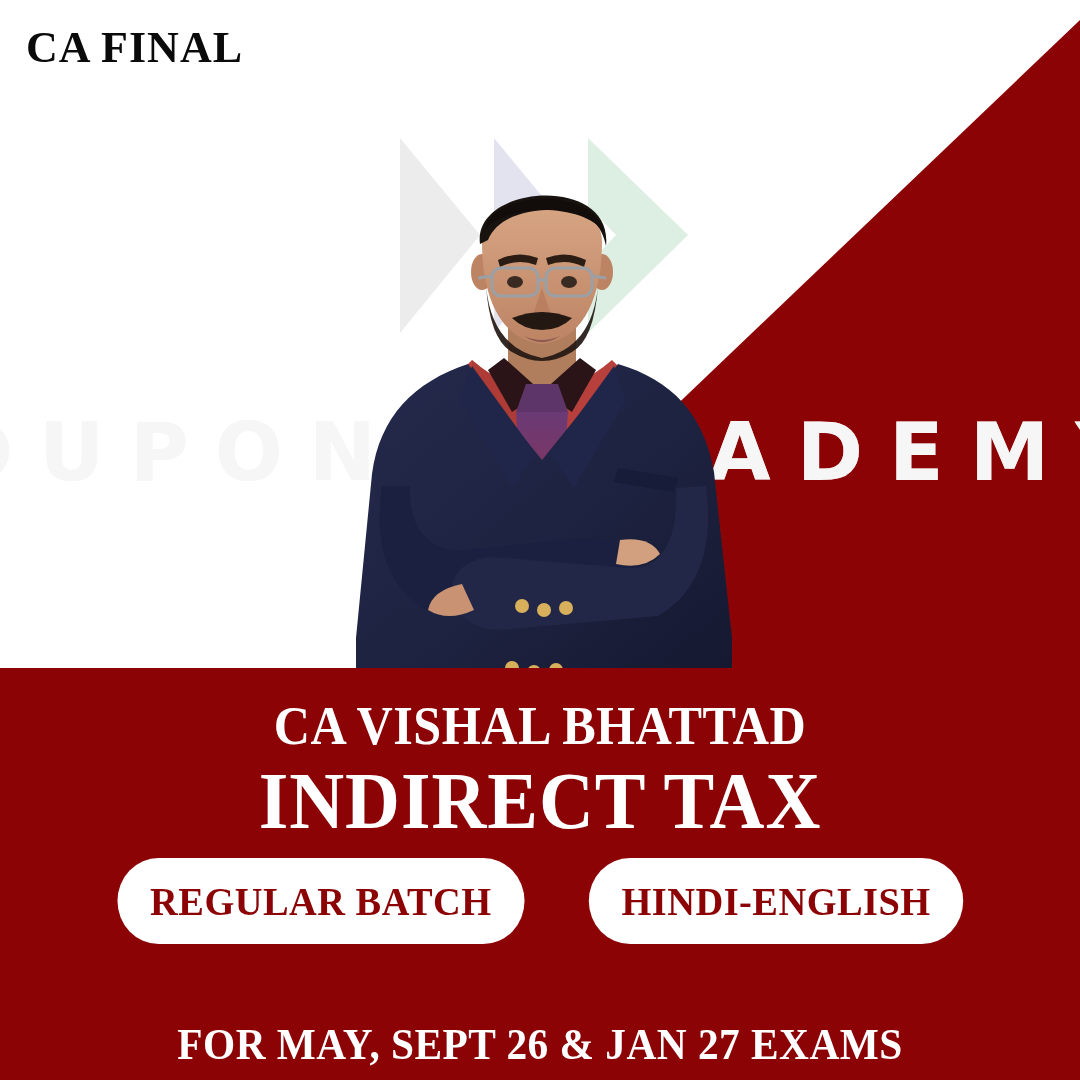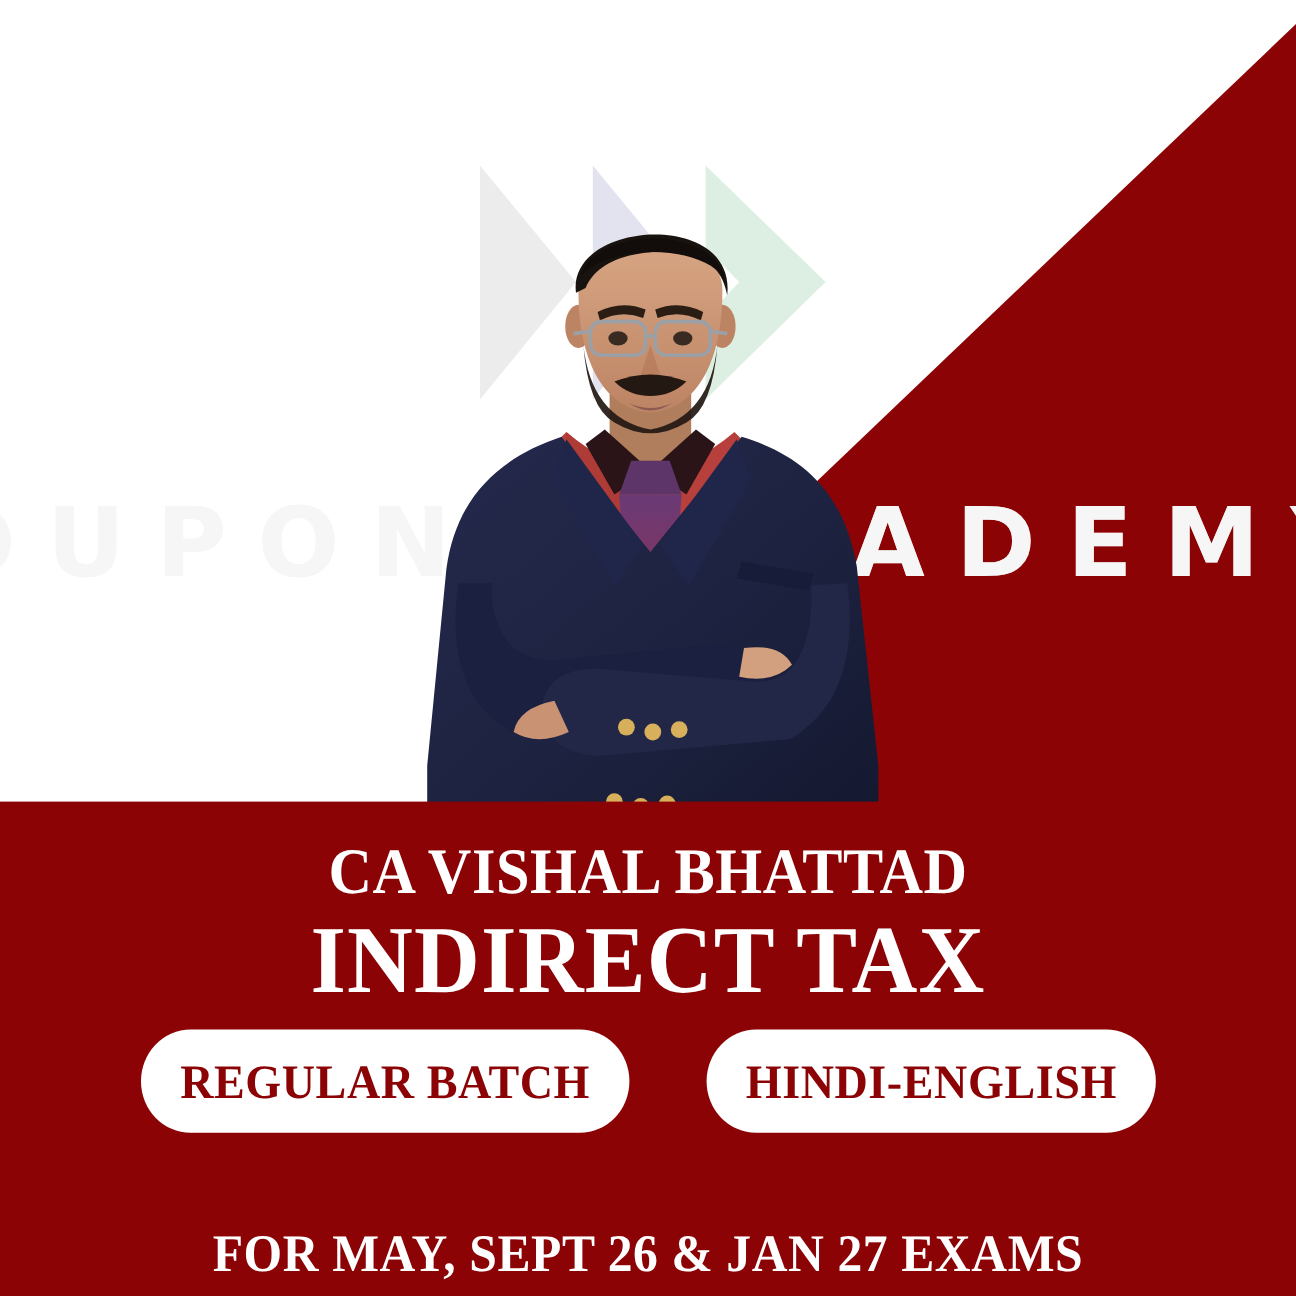--- a/index.html
+++ b/index.html
@@ -173,20 +173,21 @@
       <polygon points="12,10 92,107 12,205" fill="#ececec"></polygon>
       <polygon points="106,10 186,107 106,205" fill="#e3e2ef"></polygon>
       <polygon points="200,10 300,107 200,205" fill="#dcefe2"></polygon>
       <polygon points="200,78 228,107 200,137" fill="#ffffff"></polygon>
     </svg>
   </div>
 
   <div class="watermark-dark">DUPONT ACADEMY</div>
   <div class="watermark">DUPONT ACADEMY</div>
 
+  <div class="kicker">CA FINAL</div>
 
   <div class="person">
     <svg viewBox="0 0 440 520" xmlns="http://www.w3.org/2000/svg">
       <defs>
         <linearGradient id="suitG" x1="0" y1="0" x2="1" y2="1">
           <stop offset="0%" stop-color="#252a4d"></stop>
           <stop offset="55%" stop-color="#1d2240"></stop>
           <stop offset="100%" stop-color="#14182f"></stop>
         </linearGradient>
         <linearGradient id="skinG" x1="0" y1="0" x2="0" y2="1">

